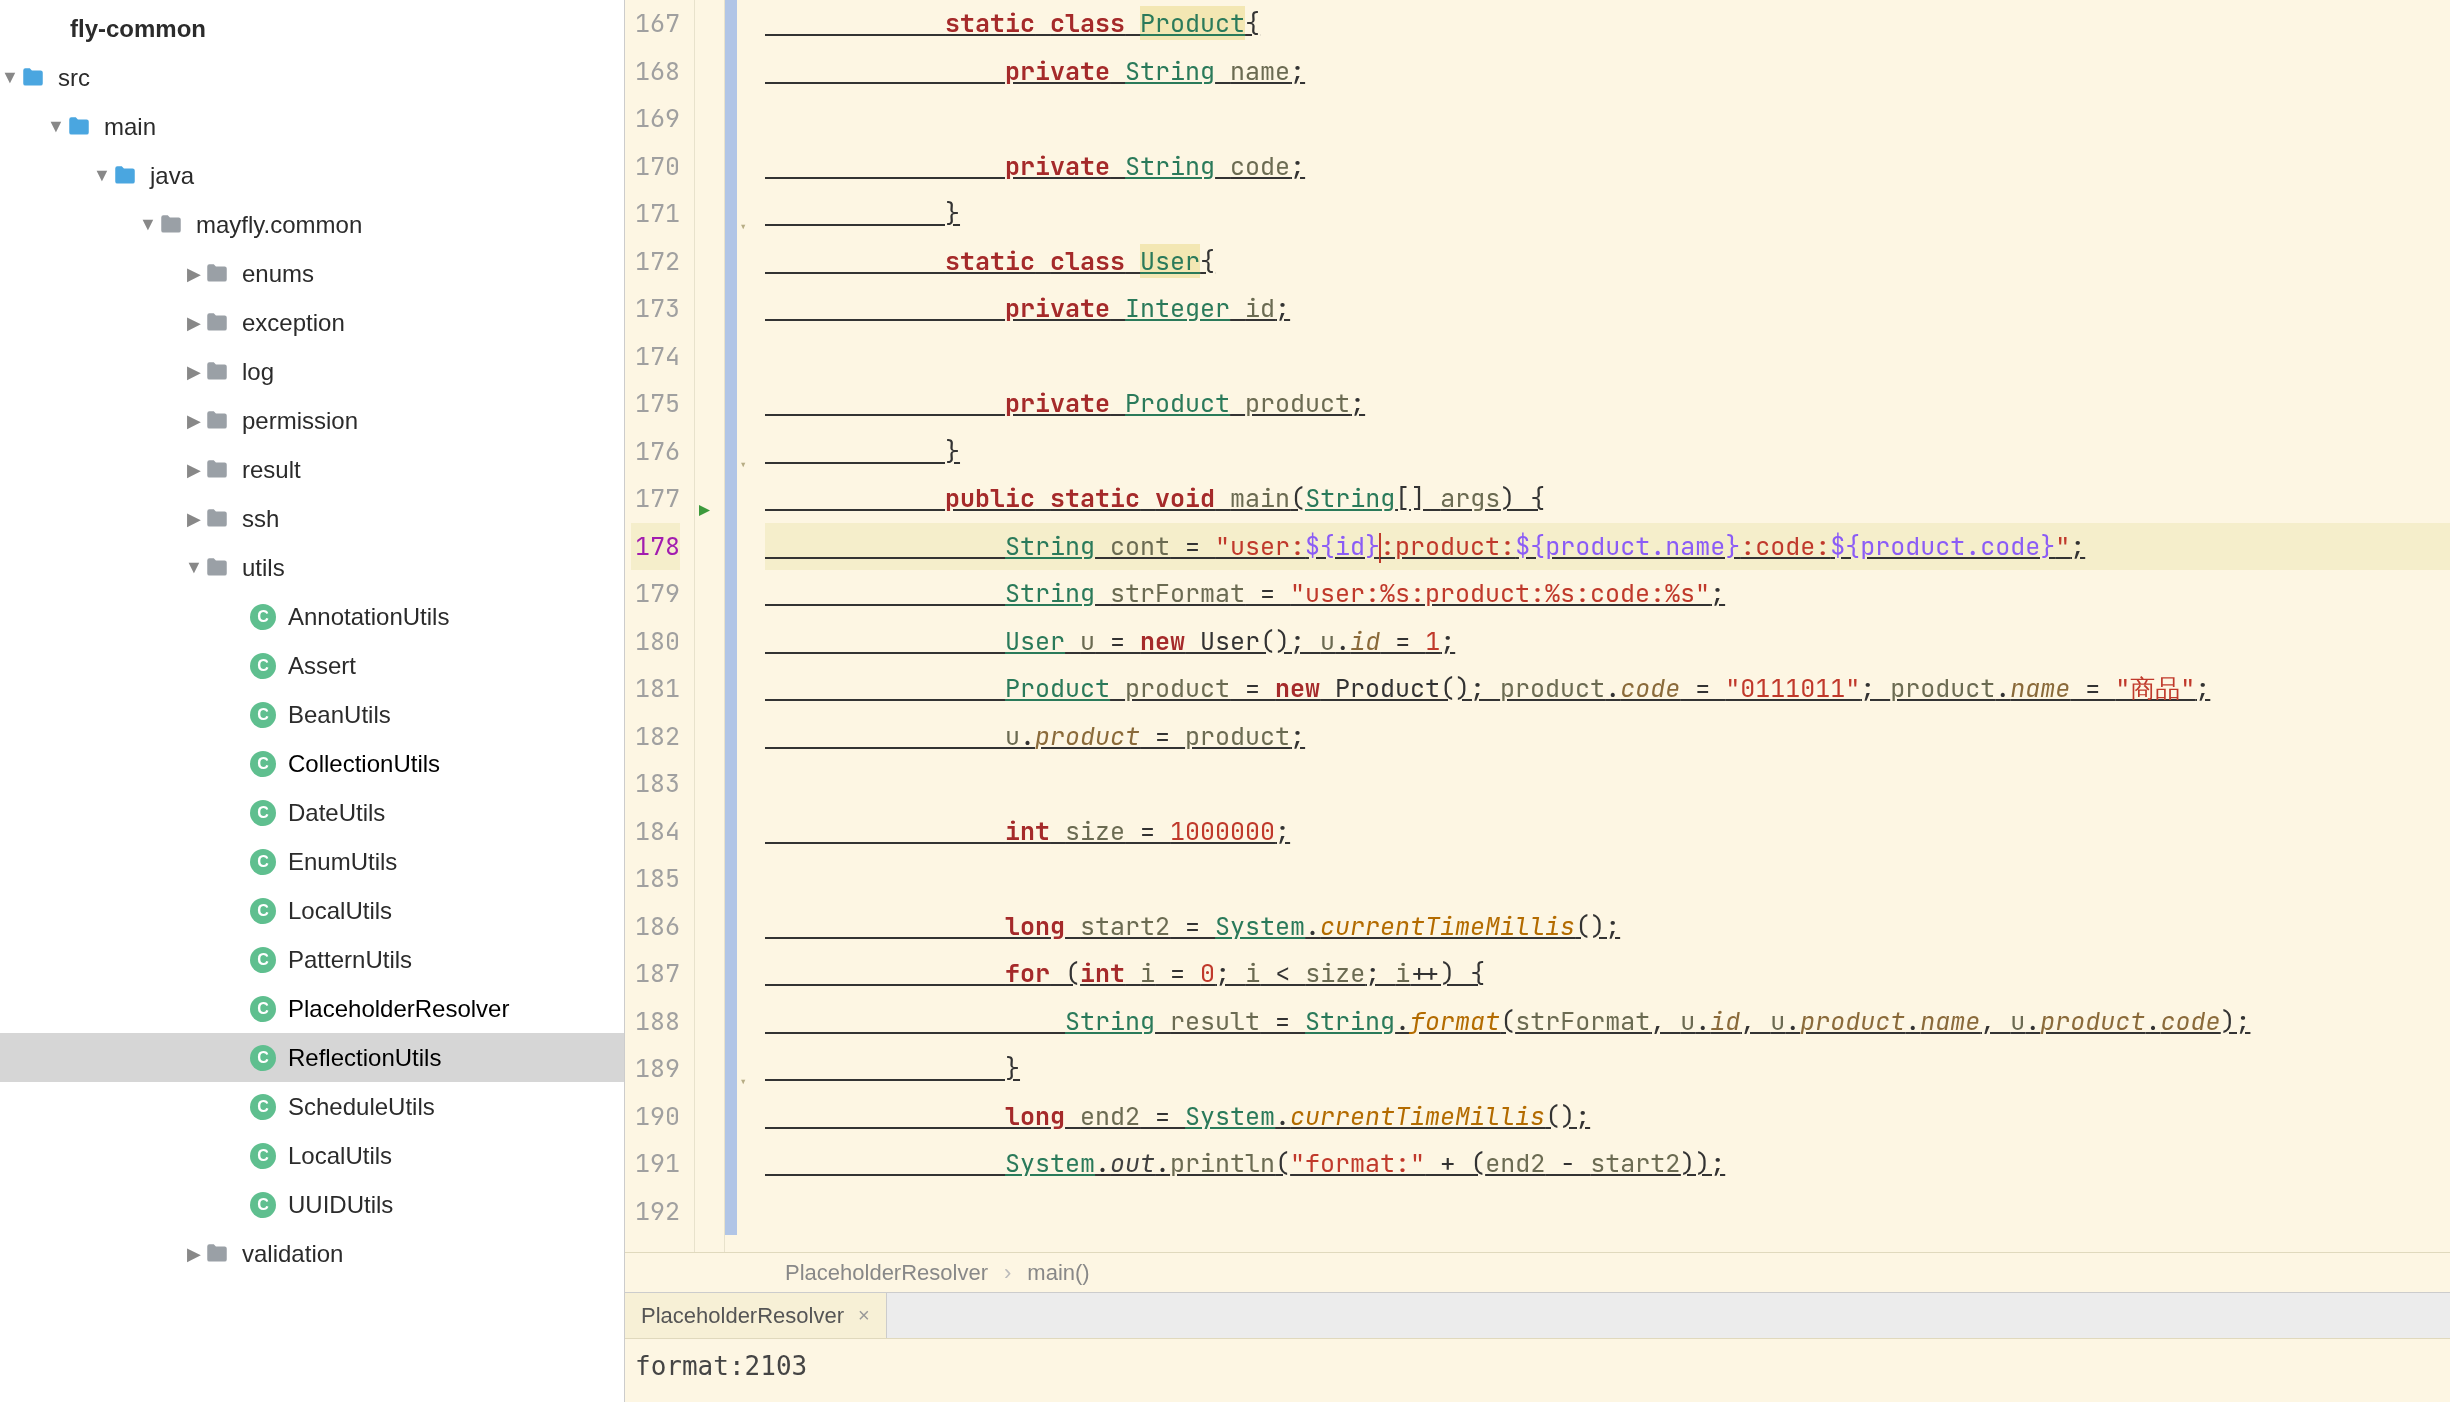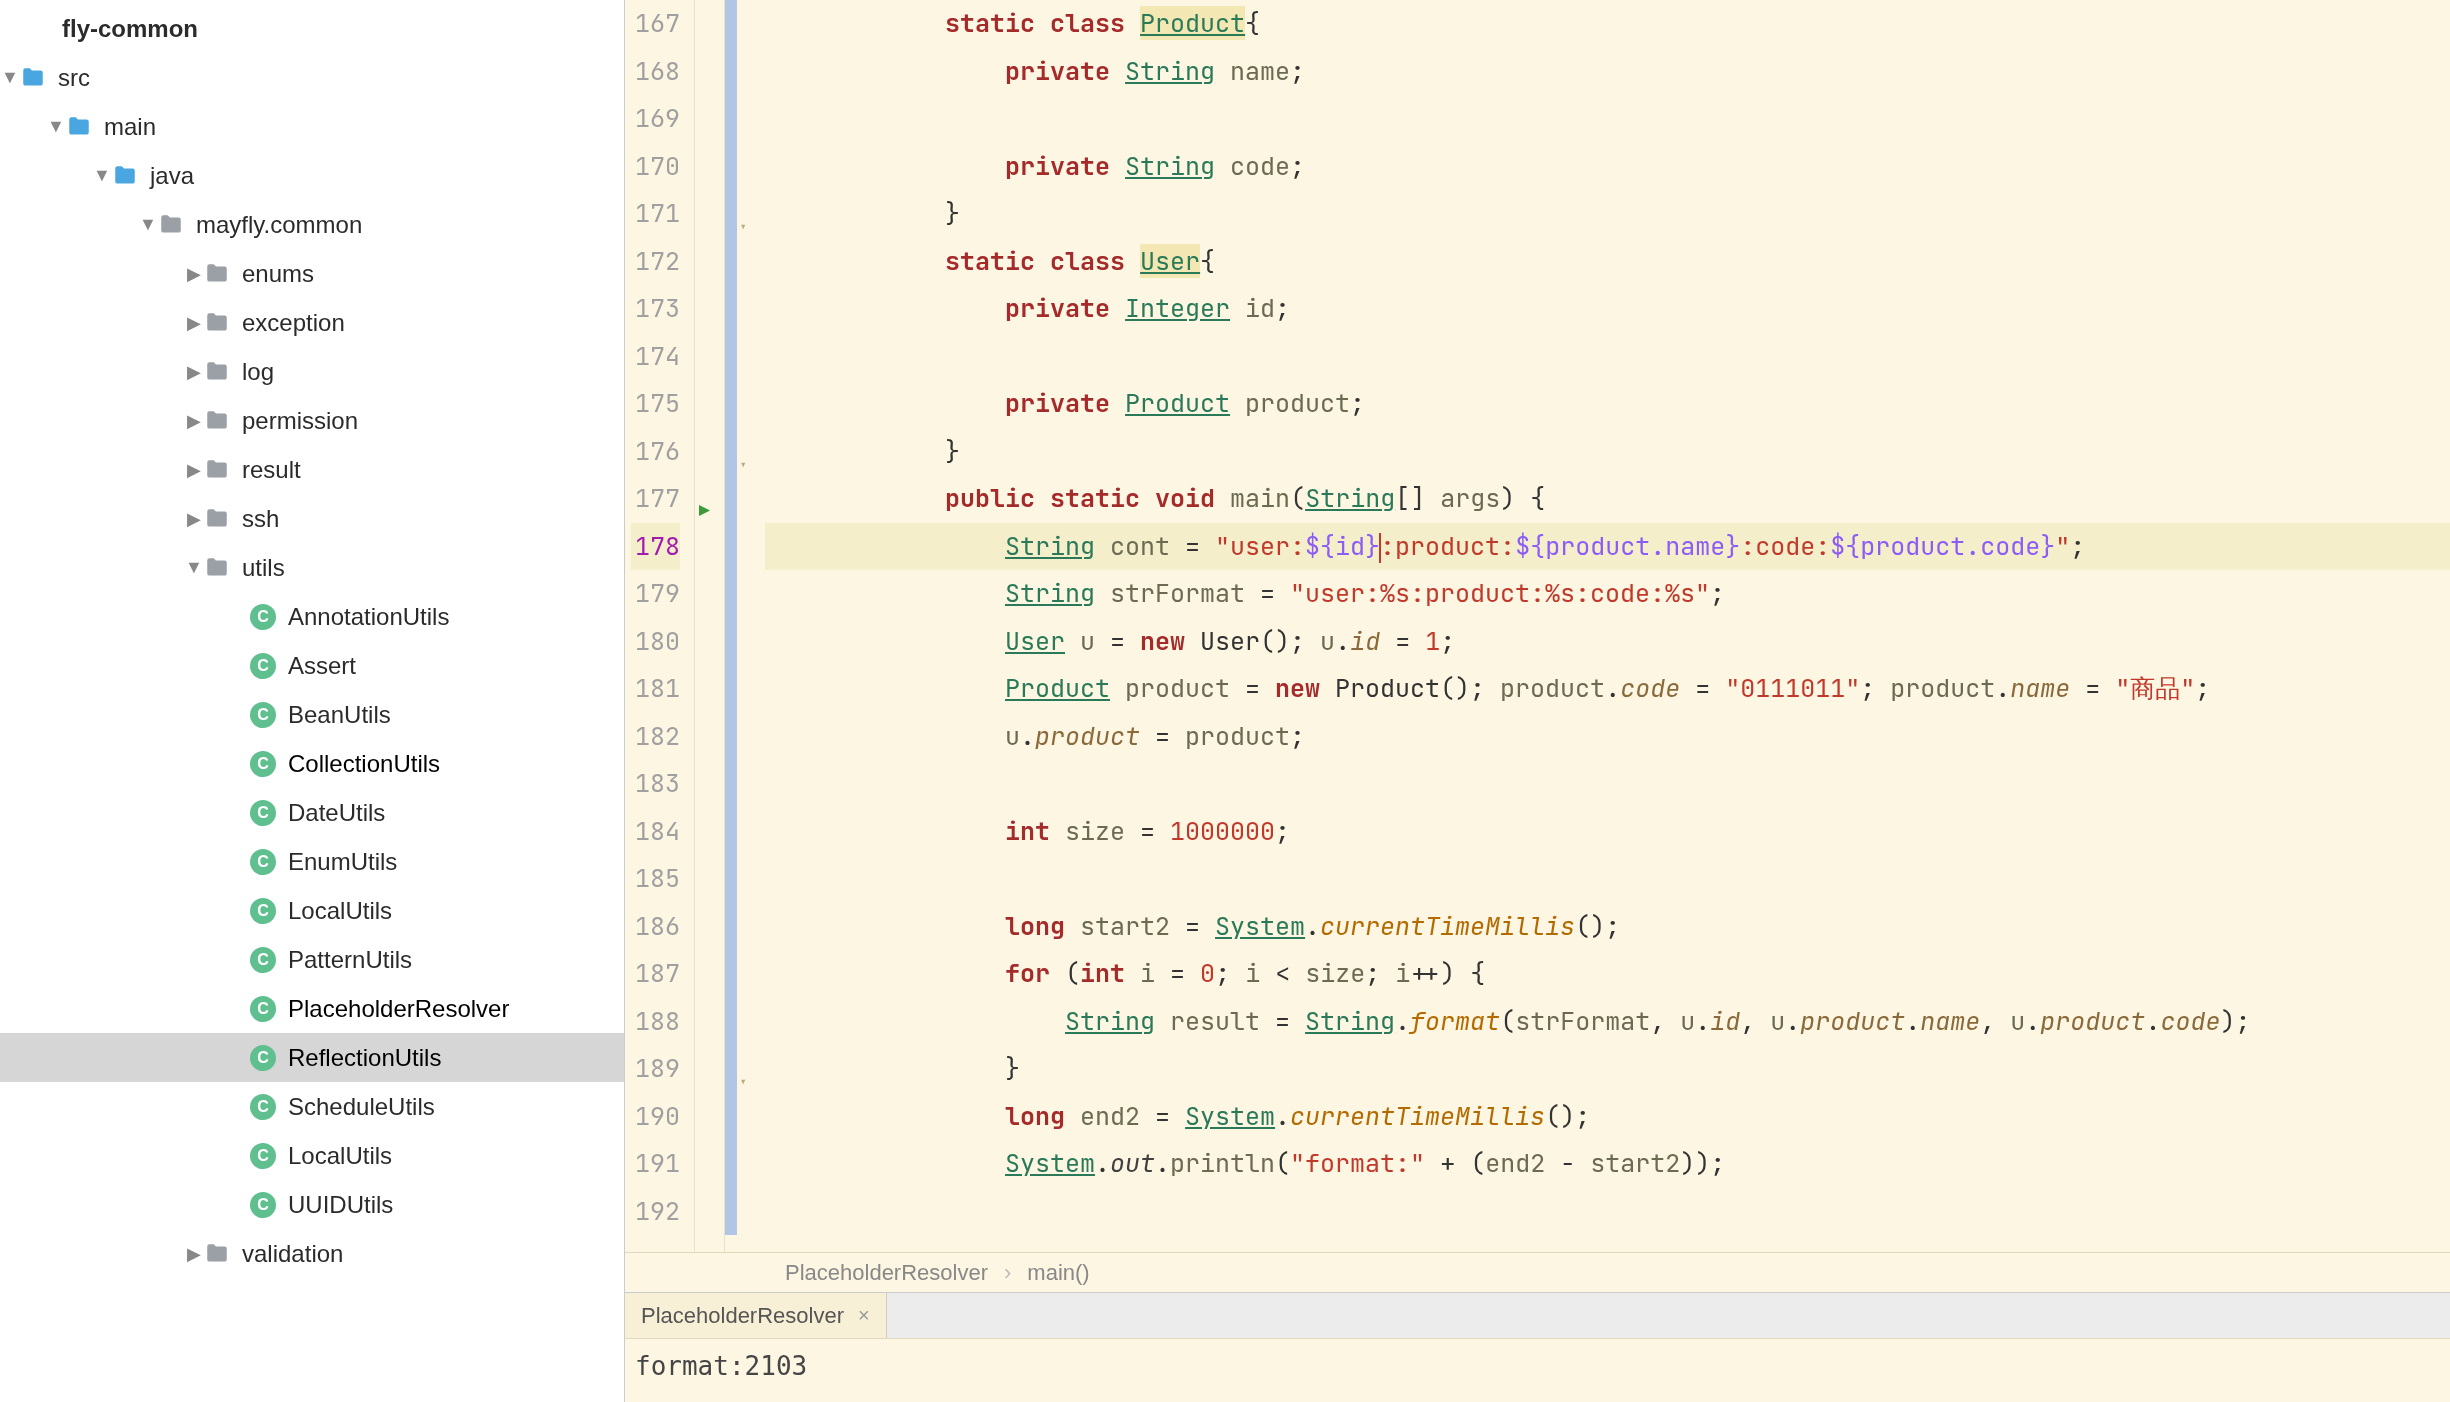--- a/index.html
+++ b/index.html
@@ -123,21 +123,21 @@
   left: 2px;
   color: #b7ad85;
   font-size: 14px;
 }
 .code-body {
   flex: 1;
   white-space: pre;
   padding-left: 10px;
   position: relative;
 }
-.code-line { height: 47.5px; }
+.code-line { height: 47.5px; text-decoration: underline; }
 .code-line.current { background: #f5eecb; }
 .tok-kw { color: #a52a2a; font-weight: 600; }
 .tok-type { color: #2a7a5a; text-decoration: underline; }
 .tok-str { color: #c0392b; }
 .tok-strph { color: #8b5cf6; }
 .tok-num { color: #c0392b; }
 .tok-name { color: #6b6b52; }
 .tok-field { color: #8a6a3a; font-style: italic; }
 .tok-method { color: #b36b00; font-style: italic; }
 .tok-sysout { color: #404040; font-style: italic; }
@@ -190,21 +190,21 @@
   font-size: 26px;
   color: #454545;
 }
 </style>
 </head>
 <body>
 
 <div class="root">
   <div class="sidebar">
     <div class="tree" id="tree">
-        <div class="tree-item bold" style="padding-left: 4px;">
+        <div class="tree-item bold" style="padding-left: 12px;">
           <span class="tree-arrow blank">▶</span>
           <span class="tree-icon"></span>
           <span class="tree-label">fly-common</span>
         </div>
         <div class="tree-item" style="padding-left: 0px;">
           <span class="tree-arrow">▼</span>
           <span class="tree-icon folder-icon">
             <svg viewBox="0 0 24 24">
               <path fill="#4aa6e0" d="M3 5a2 2 0 0 1 2-2h4l2 2h8a2 2 0 0 1 2 2v10a2 2 0 0 1-2 2H5a2 2 0 0 1-2-2V5z"></path>
             </svg>

